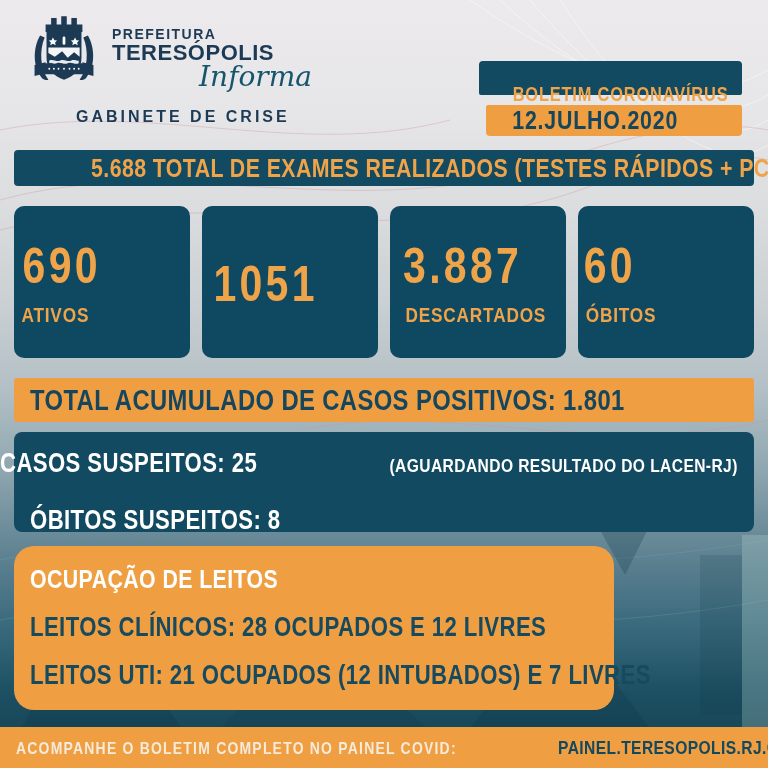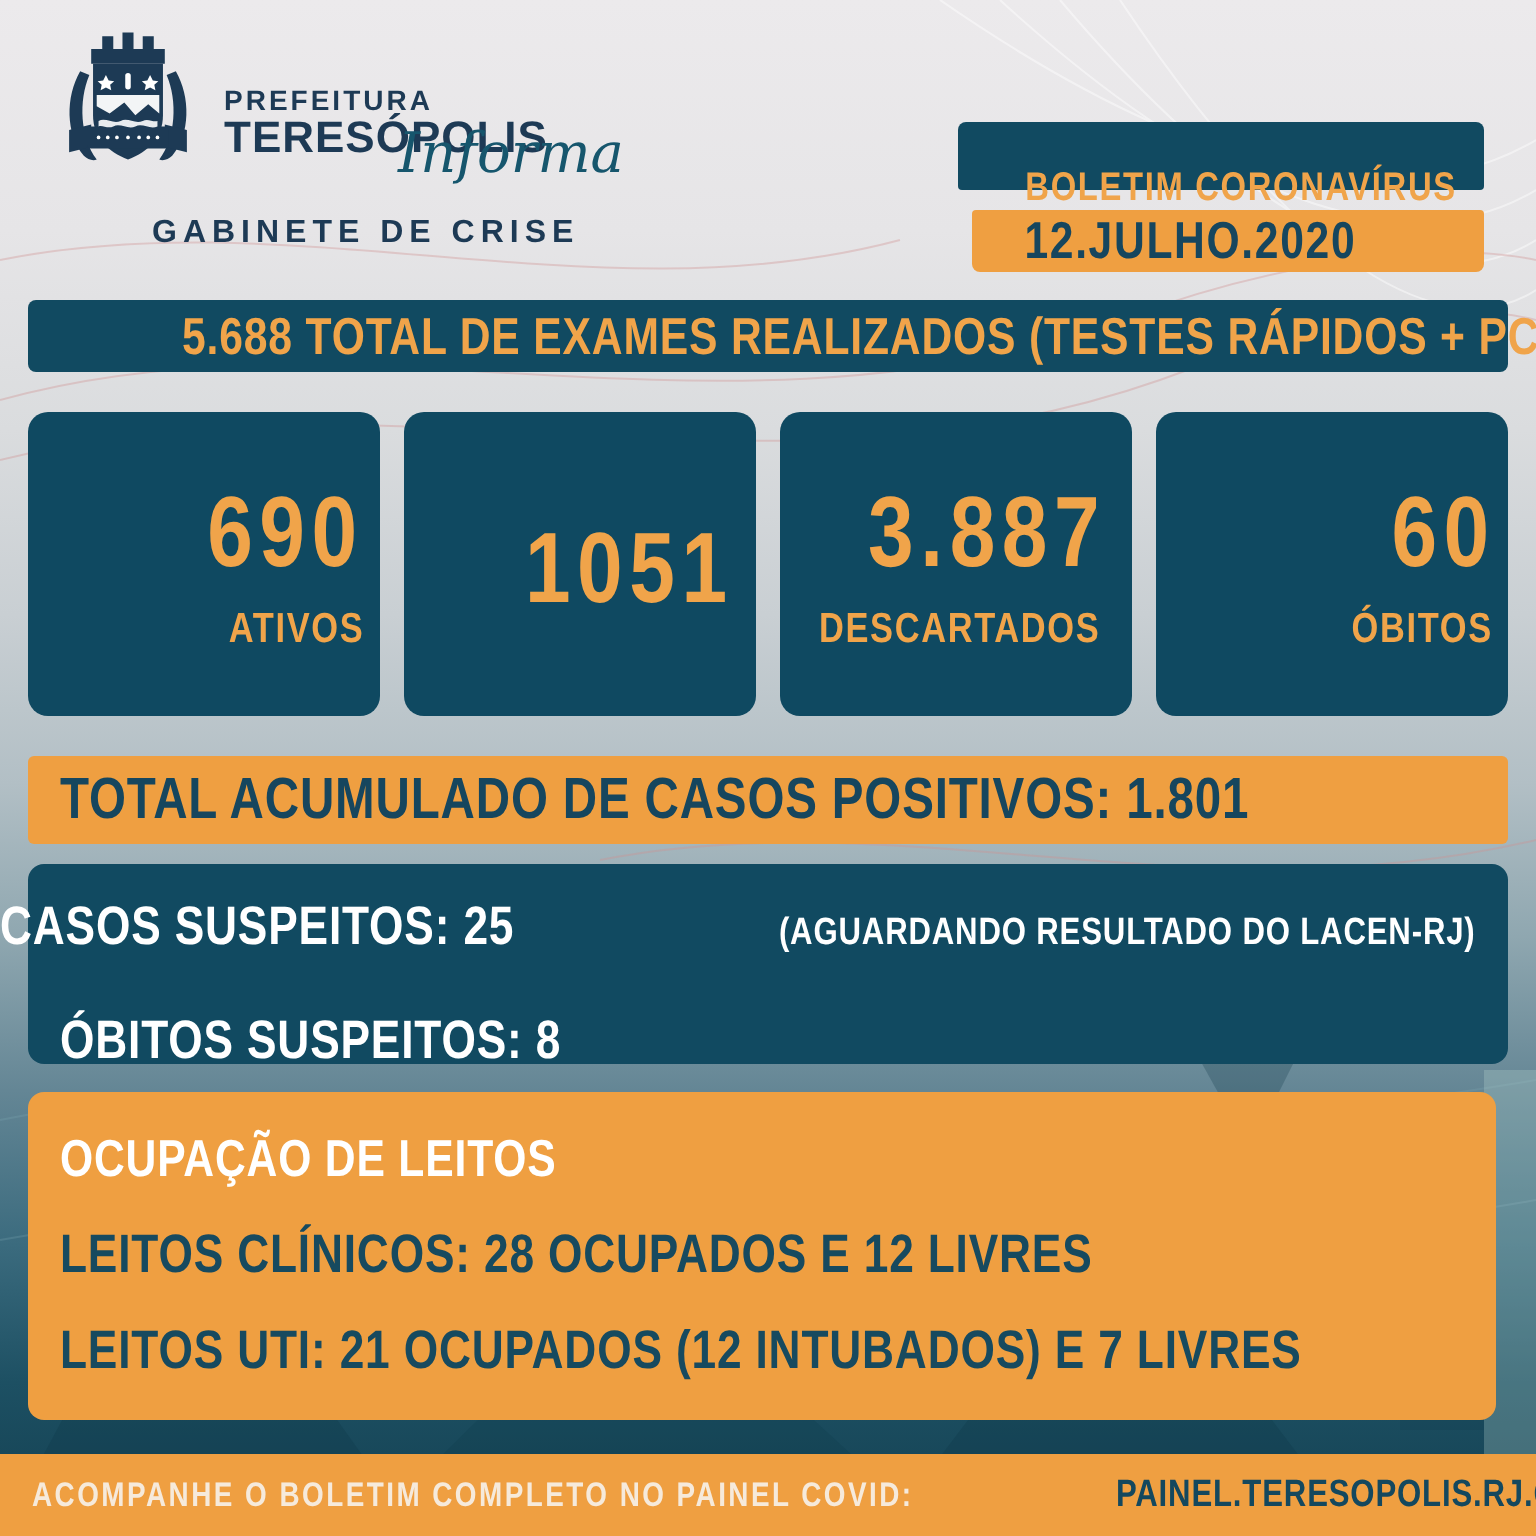--- a/index.html
+++ b/index.html
@@ -15,21 +15,21 @@
   }
   .deco { position:absolute; inset:0; z-index:0; pointer-events:none; }
   .content { position:absolute; inset:0; z-index:1; }
 
   .cond { display:inline-block; transform:scaleX(0.82); transform-origin:0 50%; white-space:nowrap; }
   .cond-c { display:inline-block; transform:scaleX(0.82); transform-origin:50% 50%; white-space:nowrap; }
 
   
   .crest { position:absolute; left:18px; top:8px; width:92px; height:92px; }
   .logo-text { position:absolute; left:112px; top:26px; color:#1d3a55; }
-  .logo-line1 { font-size:14px; font-weight:bold; letter-spacing:1.5px;margin-top:16px; }
+  .logo-line1 { font-size:14px; font-weight:bold; letter-spacing:1.5px; }
   .logo-line2 { font-size:22px; font-weight:bold; letter-spacing:0.5px; margin-top:-2px;text-align:right; }
   .logo-script { position:absolute; left:112px; top:60px; width:200px; text-align:right;
     font-family:"DejaVu Serif", serif; font-style:italic; font-weight:normal;
     font-size:28px; color:#16566d; }
   .logo-sub { position:absolute; left:76px; top:108px; color:#1d3a55;
     font-size:16px; font-weight:bold; letter-spacing:3px; }
 
   .bulletin { position:absolute; right:26px; top:61px; text-align:right; }
   .bulletin-title { display:inline-block; background:#114a61; color:#f0a44a; border-radius:4px 4px 2px 2px;
     height:34px; line-height:34px; padding:16px 10px; font-size:20px; font-weight:bold; letter-spacing:1px; width:263px; text-align:center; }
@@ -38,41 +38,41 @@
 
   
   .banner { position:absolute; left:14px; top:150px; width:740px; height:36px;
     background:#114a61; border-radius:4px; text-align:center; line-height:36px; }
   .banner span { color:#f0a44a; font-size:26px; font-weight:bold; letter-spacing:0.5px; }
 
   
   .cards { position:absolute; left:14px; top:206px; width:740px; height:152px;
     display:flex; gap:12px; }
   .card { flex:1; background:#0f4961; border-radius:10px; display:flex; flex-direction:column;
-    align-items:flex-end; justify-content:center; padding-top:4px; }
+    align-items:flex-start; justify-content:center; padding-top:4px; }
   .card-value { color:#f0a44a; font-size:50px; font-weight:bold; letter-spacing:4px; line-height:1; }
   .card-label { color:#f0a44a; font-size:21px; font-weight:bold; letter-spacing:1px; margin-top:12px; }
 
   
   .positives { position:absolute; left:14px; top:378px; width:740px; height:44px;
     background:#ef9f41; border-radius:3px; line-height:44px; padding-left:16px; }
   .positives span { color:#16465e; font-size:29px; font-weight:bold; letter-spacing:0.5px; }
 
   
   .suspects { position:absolute; left:14px; top:432px; width:740px; height:100px;
     background:#114a61; border-radius:8px; padding:16px 18px 0 16px; }
   .suspects-row1 { display:flex; align-items:baseline; justify-content:center; }
   .suspects-main { color:#ffffff; font-size:27px; font-weight:bold; letter-spacing:0.5px; }
   .suspects-note { color:#ffffff; font-size:19px; font-weight:bold; letter-spacing:0.5px;
     transform-origin:100% 50%; margin-right:28px; }
   .suspects-row2 { margin-top:26px; }
 
   
-  .beds { position:absolute; left:14px; top:546px; width:734px; height:164px;
-    background:#ef9f41; border-radius:8px; padding:18px 18px 0 16px; }
+  .beds { position:absolute; left:14px; top:546px; width:600px; height:164px;
+    background:#ef9f41; border-radius:20px; padding:18px 18px 0 16px; }
   .beds-title { color:#ffffff; font-size:26px; font-weight:bold; letter-spacing:0.5px; }
   .beds-line { color:#174a5f; font-size:27px; font-weight:bold; letter-spacing:0.5px; margin-top:17px; }
 
   
   .footer { position:absolute; left:0; top:727px; width:768px; height:41px;
     background:#ef9f41; line-height:41px; padding-left:16px; white-space:nowrap; }
   .footer-text { color:#f6eadb; font-size:17px; font-weight:bold; letter-spacing:1.5px; }
   .footer-url { color:#14485e; font-size:19px; font-weight:bold; letter-spacing:0.5px; }
 </style>
 </head>

